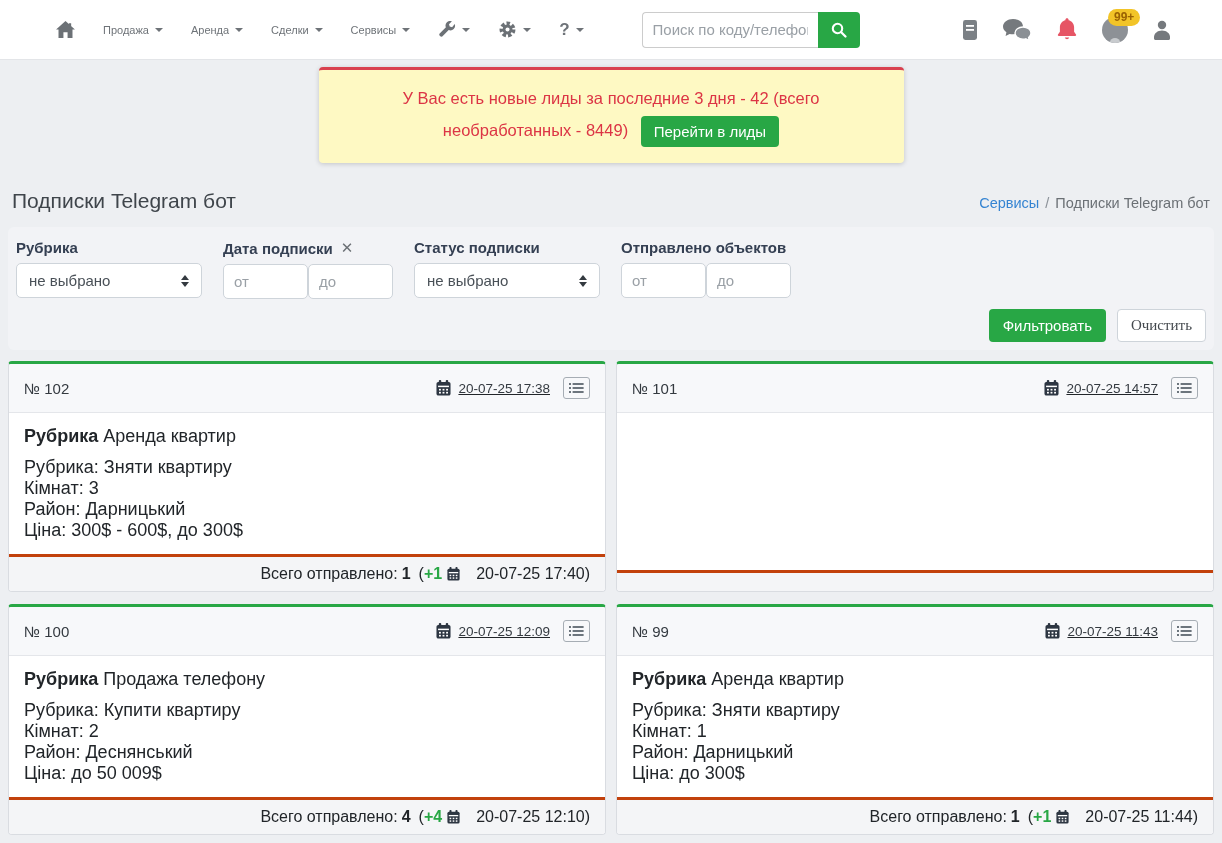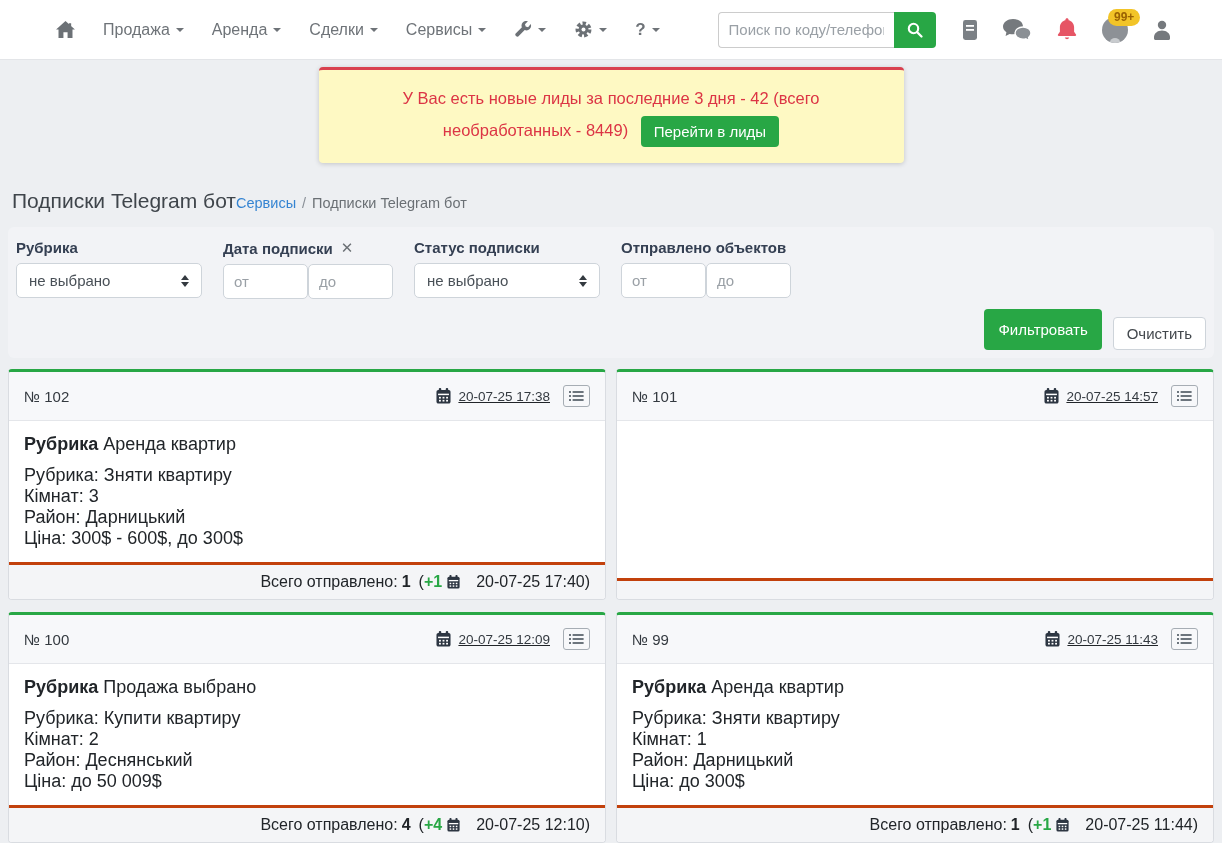--- a/index.html
+++ b/index.html
@@ -11,21 +11,21 @@
   }
 
   
   .navbar {
     height: 60px; background: #fff; border-bottom: 1px solid #e3e5e8;
     display: flex; align-items: center; padding: 0 50px 0 56px;
   }
   .nav-left { display: flex; align-items: center; gap: 28px; }
   .nav-item {
     display: flex; align-items: center; gap: 6px;
-    color: #6e7378; font-size: 16px; cursor: pointer; white-space: nowrap;
+    color: #6e7378; font-size: 11px; cursor: pointer; white-space: nowrap;
   }
   .caret {
     width: 0; height: 0; display: inline-block;
     border-left: 4px solid transparent; border-right: 4px solid transparent;
     border-top: 4px solid #6e7378;
   }
 
   .search-group { display: flex; margin-left: 30px; }
   .search-input {
     width: 176px; height: 36px; border: 1px solid #ccc; border-right: none;
@@ -58,22 +58,23 @@
     font-size: 16.5px; color: #dc3545; line-height: 1.95;
   }
   .alert-btn {
     background: #28a745; color: #fff; border: none; border-radius: 4px;
     font-size: 15px; font-family: inherit; padding: 7px 13px; cursor: pointer;
     margin-left: 8px; vertical-align: middle;
   }
 
   
   .title-row {
-    display: flex; align-items: baseline; justify-content: flex-start;
+    display: flex; align-items: baseline; justify-content: space-between;
     padding: 26px 12px 14px;
+    gap: 28px;
   }
   .page-title { font-size: 21px; font-weight: 400; color: #3f454b; }
   .breadcrumb { font-size: 14.5px; color: #6b7075; }
   .breadcrumb a { color: #3584d2; text-decoration: none; cursor: pointer; }
   .bc-sep { margin: 0 6px; color: #8a9097; }
 
   
   .filter-panel {
     margin: 0 8px; background: #f2f3f6; border-radius: 6px;
     padding: 12px 8px 8px;
@@ -101,21 +102,21 @@
     background: #fff; outline: none;
   }
   .mini-input::placeholder { color: #9aa0a6; }
   .filter-actions { display: flex; justify-content: flex-end; gap: 11px; margin-top: 10px; }
   .btn-filter {
     background: #28a745; color: #fff; border: none; border-radius: 4px;
     padding: 7px 14px; font-size: 15px; font-family: inherit; cursor: pointer;
   }
   .btn-clear {
     background: #fff; color: #43484d; border: 1px solid #ced4da; border-radius: 4px;
-    padding: 7px 13px; font-size: 15px; font-family: Liberation Sans, sans-serif; cursor: pointer; margin-top: 8px;
+    padding: 7px 13px; font-size: 15px; font-family: Liberation Serif, serif; cursor: pointer;
   }
 
   
   .cards-grid {
     margin: 11px 8px 0; display: grid; grid-template-columns: 1fr 1fr;
     column-gap: 10px; row-gap: 12px;
   }
   .card {
     background: #fff; border: 1px solid #d9dce1; border-top: 3px solid #28a745;
     border-radius: 4px; display: flex; flex-direction: column; overflow: hidden;
@@ -427,21 +428,21 @@
                 <rect x="0" y="9" width="2" height="2"></rect>
                 <rect x="3.6" y="1" width="11" height="2"></rect>
                 <rect x="3.6" y="5" width="11" height="2"></rect>
                 <rect x="3.6" y="9" width="11" height="2"></rect>
               </g>
             </svg>
         </span>
       </span>
     </div>
     <div class="card-body">
-      <p class="rubric-line"><b class="rubric-label">Рубрика</b> <span class="rubric-value">Продажа выбрано</span></p>
+      <p class="rubric-line"><b class="rubric-label">Рубрика</b> <span class="rubric-value">Продажа телефону</span></p>
     <p class="detail-line">Рубрика: Купити квартиру</p>
         <p class="detail-line">Кімнат: 2</p>
         <p class="detail-line">Район: Деснянський</p>
         <p class="detail-line">Ціна: до 50 009$</p>
       </div>
     <div class="card-footer">
       <span class="footer-content">
         <span class="f-label">Всего отправлено:</span>
           <b class="f-total">4</b>
           <span class="f-open">(</span>

